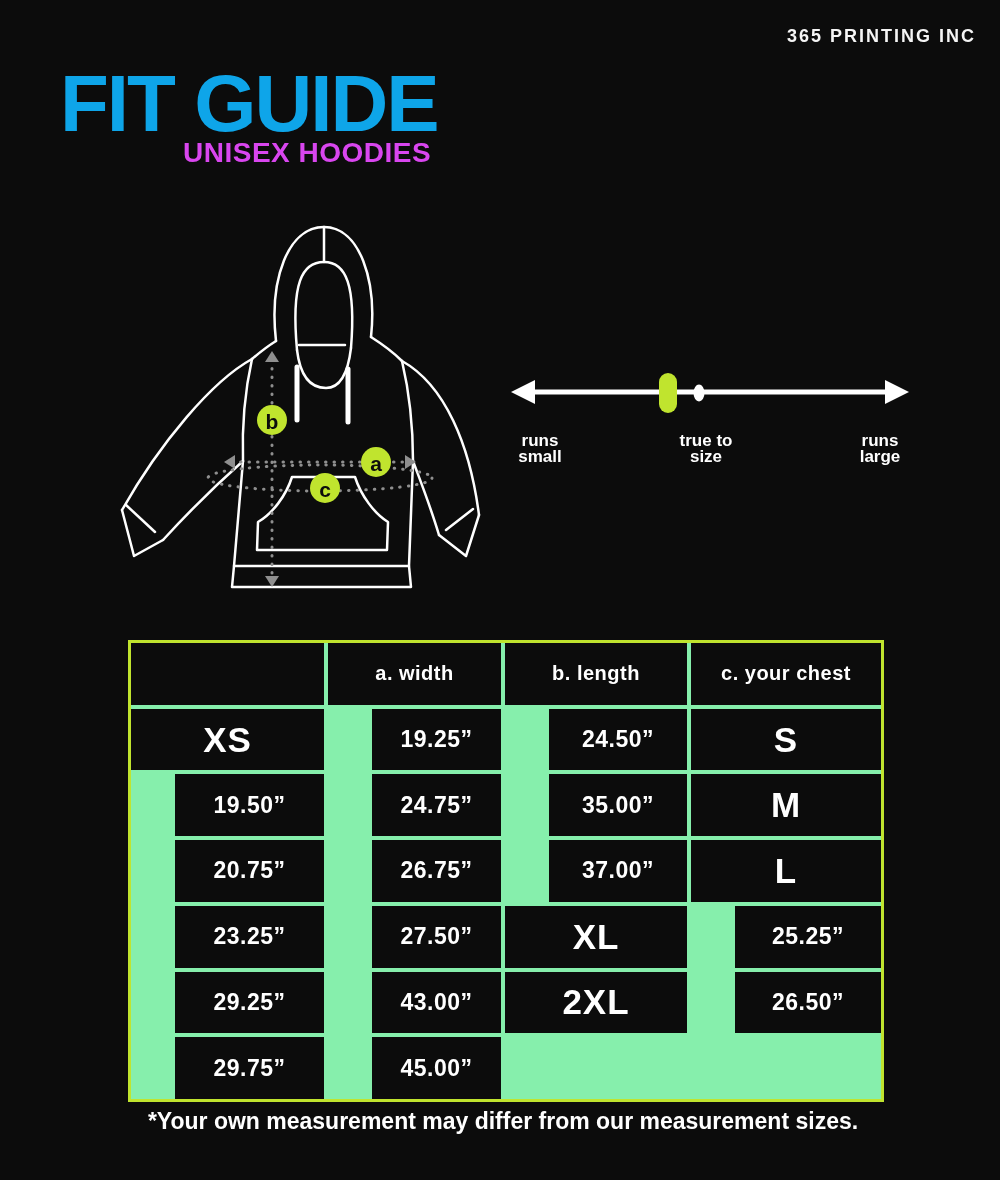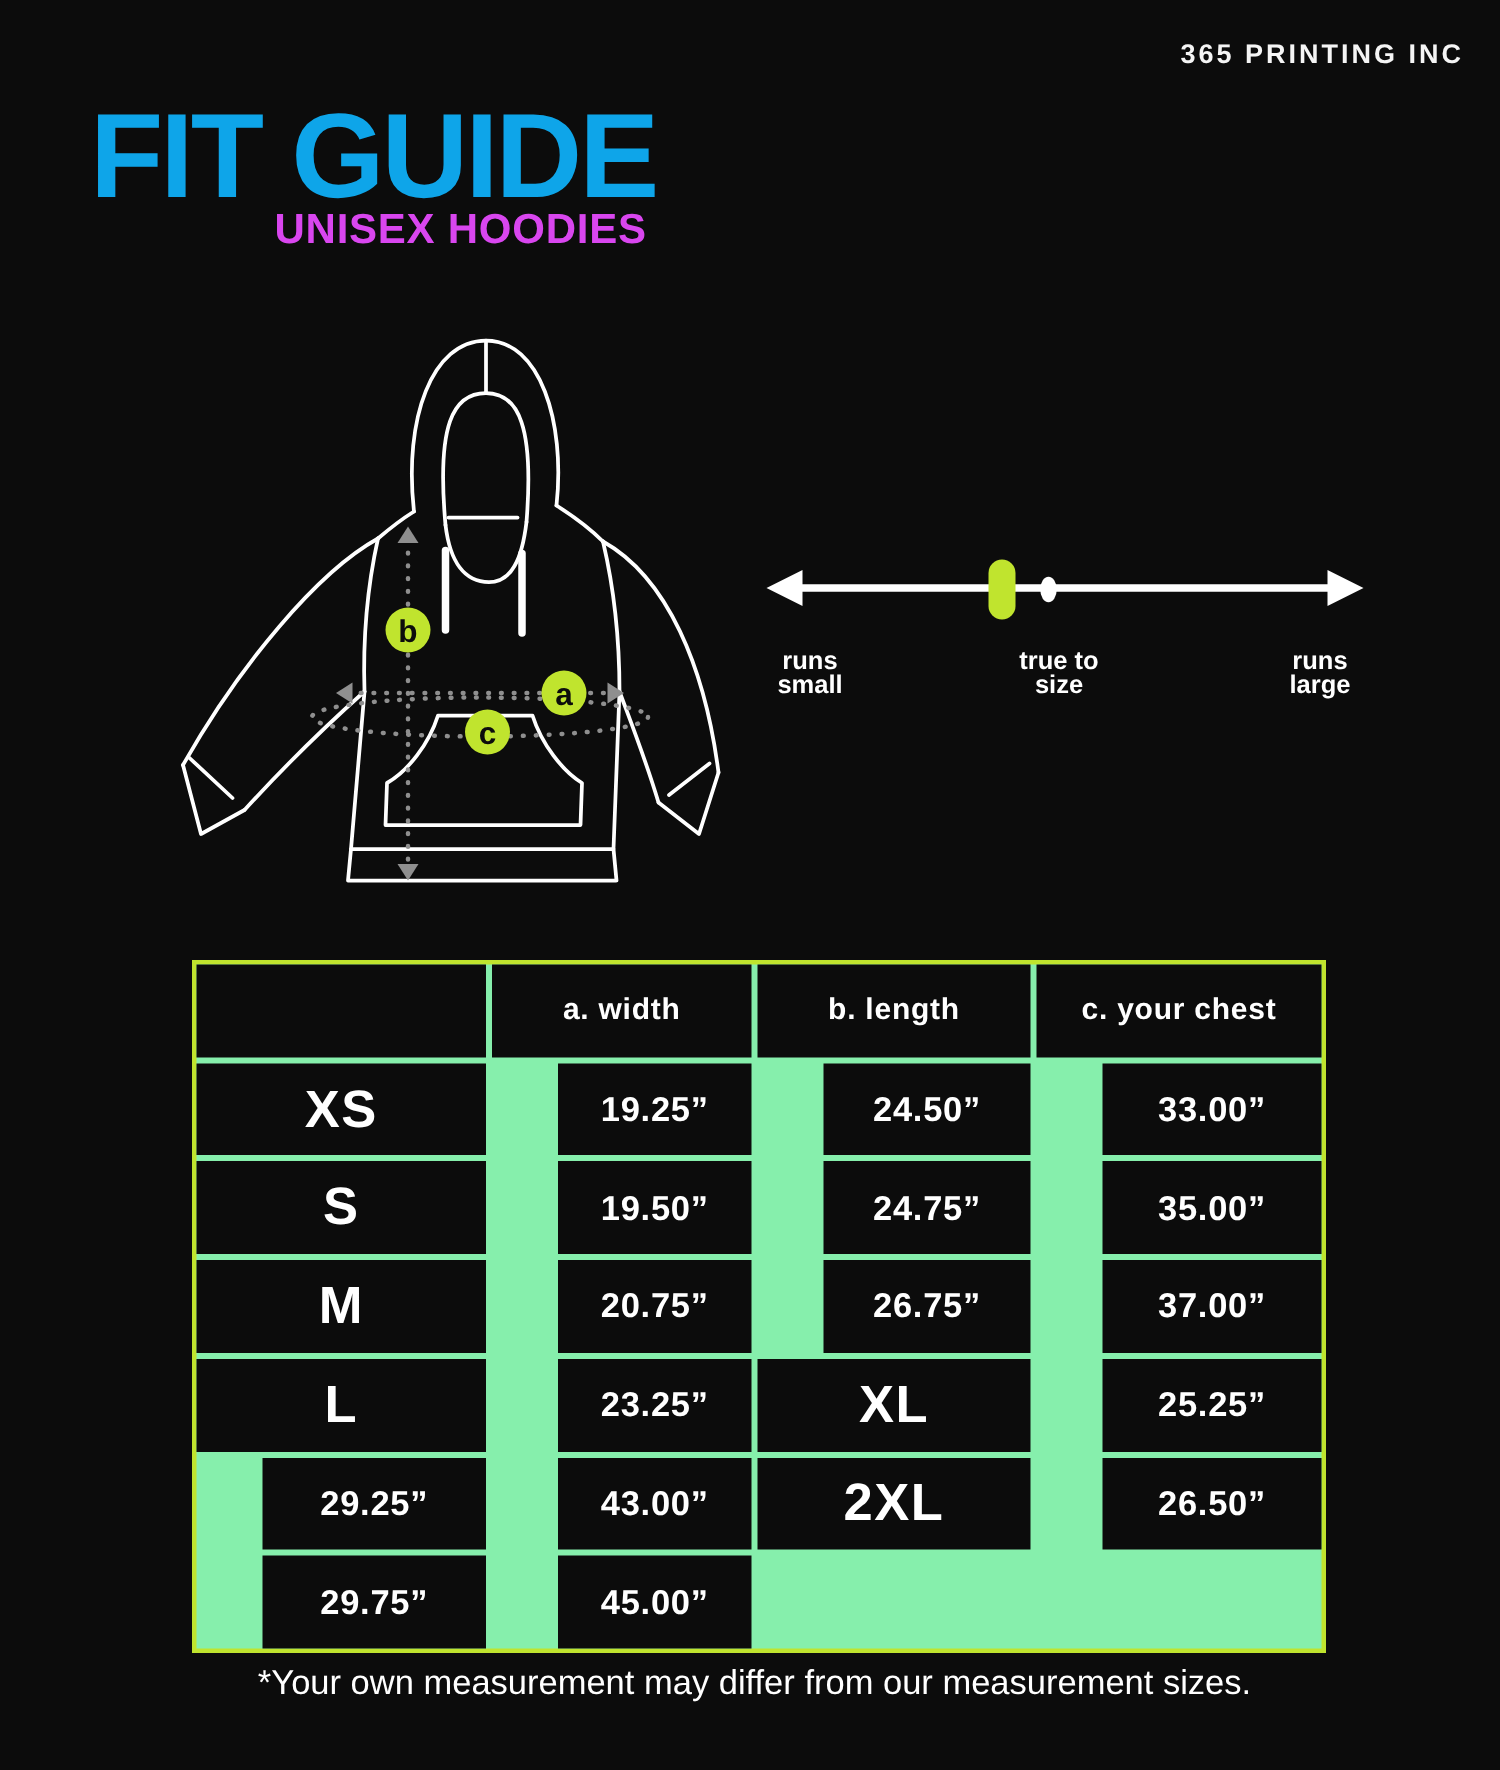--- a/index.html
+++ b/index.html
@@ -51,21 +51,21 @@
     background:#0c0c0c;
     display:flex;align-items:center;justify-content:center;
     color:#fff;font-weight:bold;
   }
   .cell.head{font-size:20px;letter-spacing:0.5px;}
   .cell.size{font-size:35px;letter-spacing:1px;}
   .cell.val{font-size:23px;letter-spacing:0.5px;margin-left:44px;}
 
   .footnote{
     position:absolute;left:128px;top:1108px;width:750px;
-    text-align:center;font-size:23px;font-weight:normal;
+    text-align:center;font-size:23px;font-weight:bold;
     color:#fff;white-space:nowrap;
   }
 </style>
 </head>
 <body>
 
 <div class="brand">365 PRINTING INC</div>
 <div class="title">FIT GUIDE</div>
 <div class="subtitle">UNISEX HOODIES</div>
 
@@ -147,34 +147,34 @@
 
 <div class="size-table">
   <div class="cell head"></div>
   <div class="cell head">a. width</div>
   <div class="cell head">b. length</div>
   <div class="cell head">c. your chest</div>
 
   <div class="cell size">XS</div>
   <div class="cell val">19.25”</div>
   <div class="cell val">24.50”</div>
-  <div class="cell val">33.00”</div>
 
   <div class="cell size">S</div>
   <div class="cell val">19.50”</div>
   <div class="cell val">24.75”</div>
   <div class="cell val">35.00”</div>
 
   <div class="cell size">M</div>
   <div class="cell val">20.75”</div>
   <div class="cell val">26.75”</div>
   <div class="cell val">37.00”</div>
 
   <div class="cell size">L</div>
   <div class="cell val">23.25”</div>
+  <div class="cell val">27.50”</div>
 
   <div class="cell size">XL</div>
   <div class="cell val">25.25”</div>
   <div class="cell val">29.25”</div>
   <div class="cell val">43.00”</div>
 
   <div class="cell size">2XL</div>
   <div class="cell val">26.50”</div>
   <div class="cell val">29.75”</div>
   <div class="cell val">45.00”</div>

